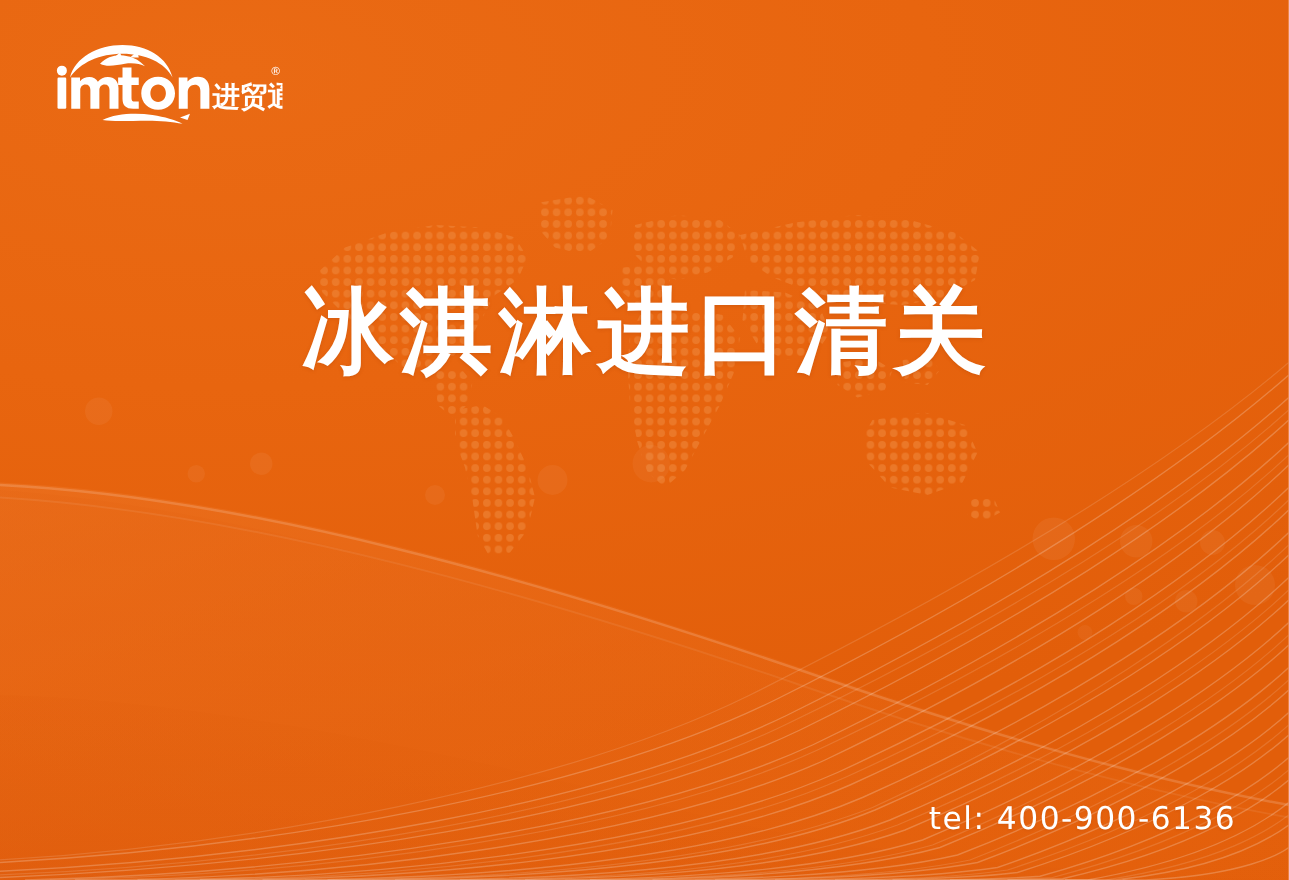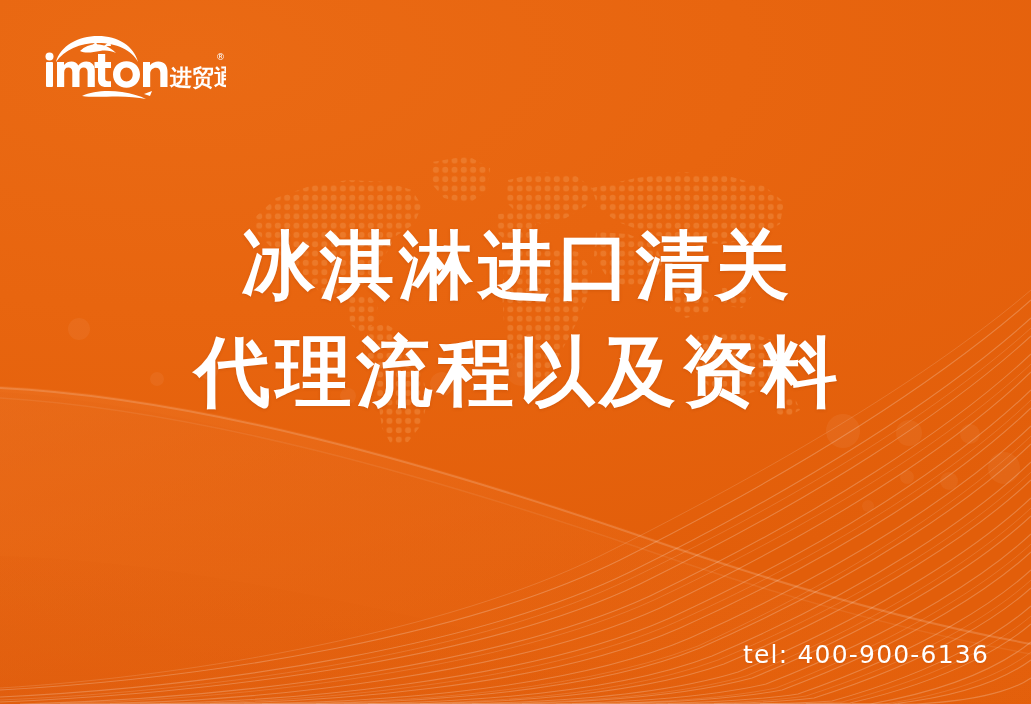--- a/index.html
+++ b/index.html
@@ -269,18 +269,17 @@
       <g fill="#ffffff">
         <path d="M46,64 C56,59 72,58 86,60 C96,61.5 104,64 110,67
                  C102,65.5 92,64.5 82,64.5 C68,64.5 56,65.5 46,64 Z"></path>
         <path d="M108,62 L116,59 L114,64 Z"></path>
       </g>
     </svg>
   </div>
 
   <div class="headline">
     <span class="l1">冰淇淋进口清关</span>
-    <span class="l2">代理流程以及资料</span>
   </div>
 
   <div id="tel">tel: 400-900-6136</div>
 
 </div>
 
 </body></html>

